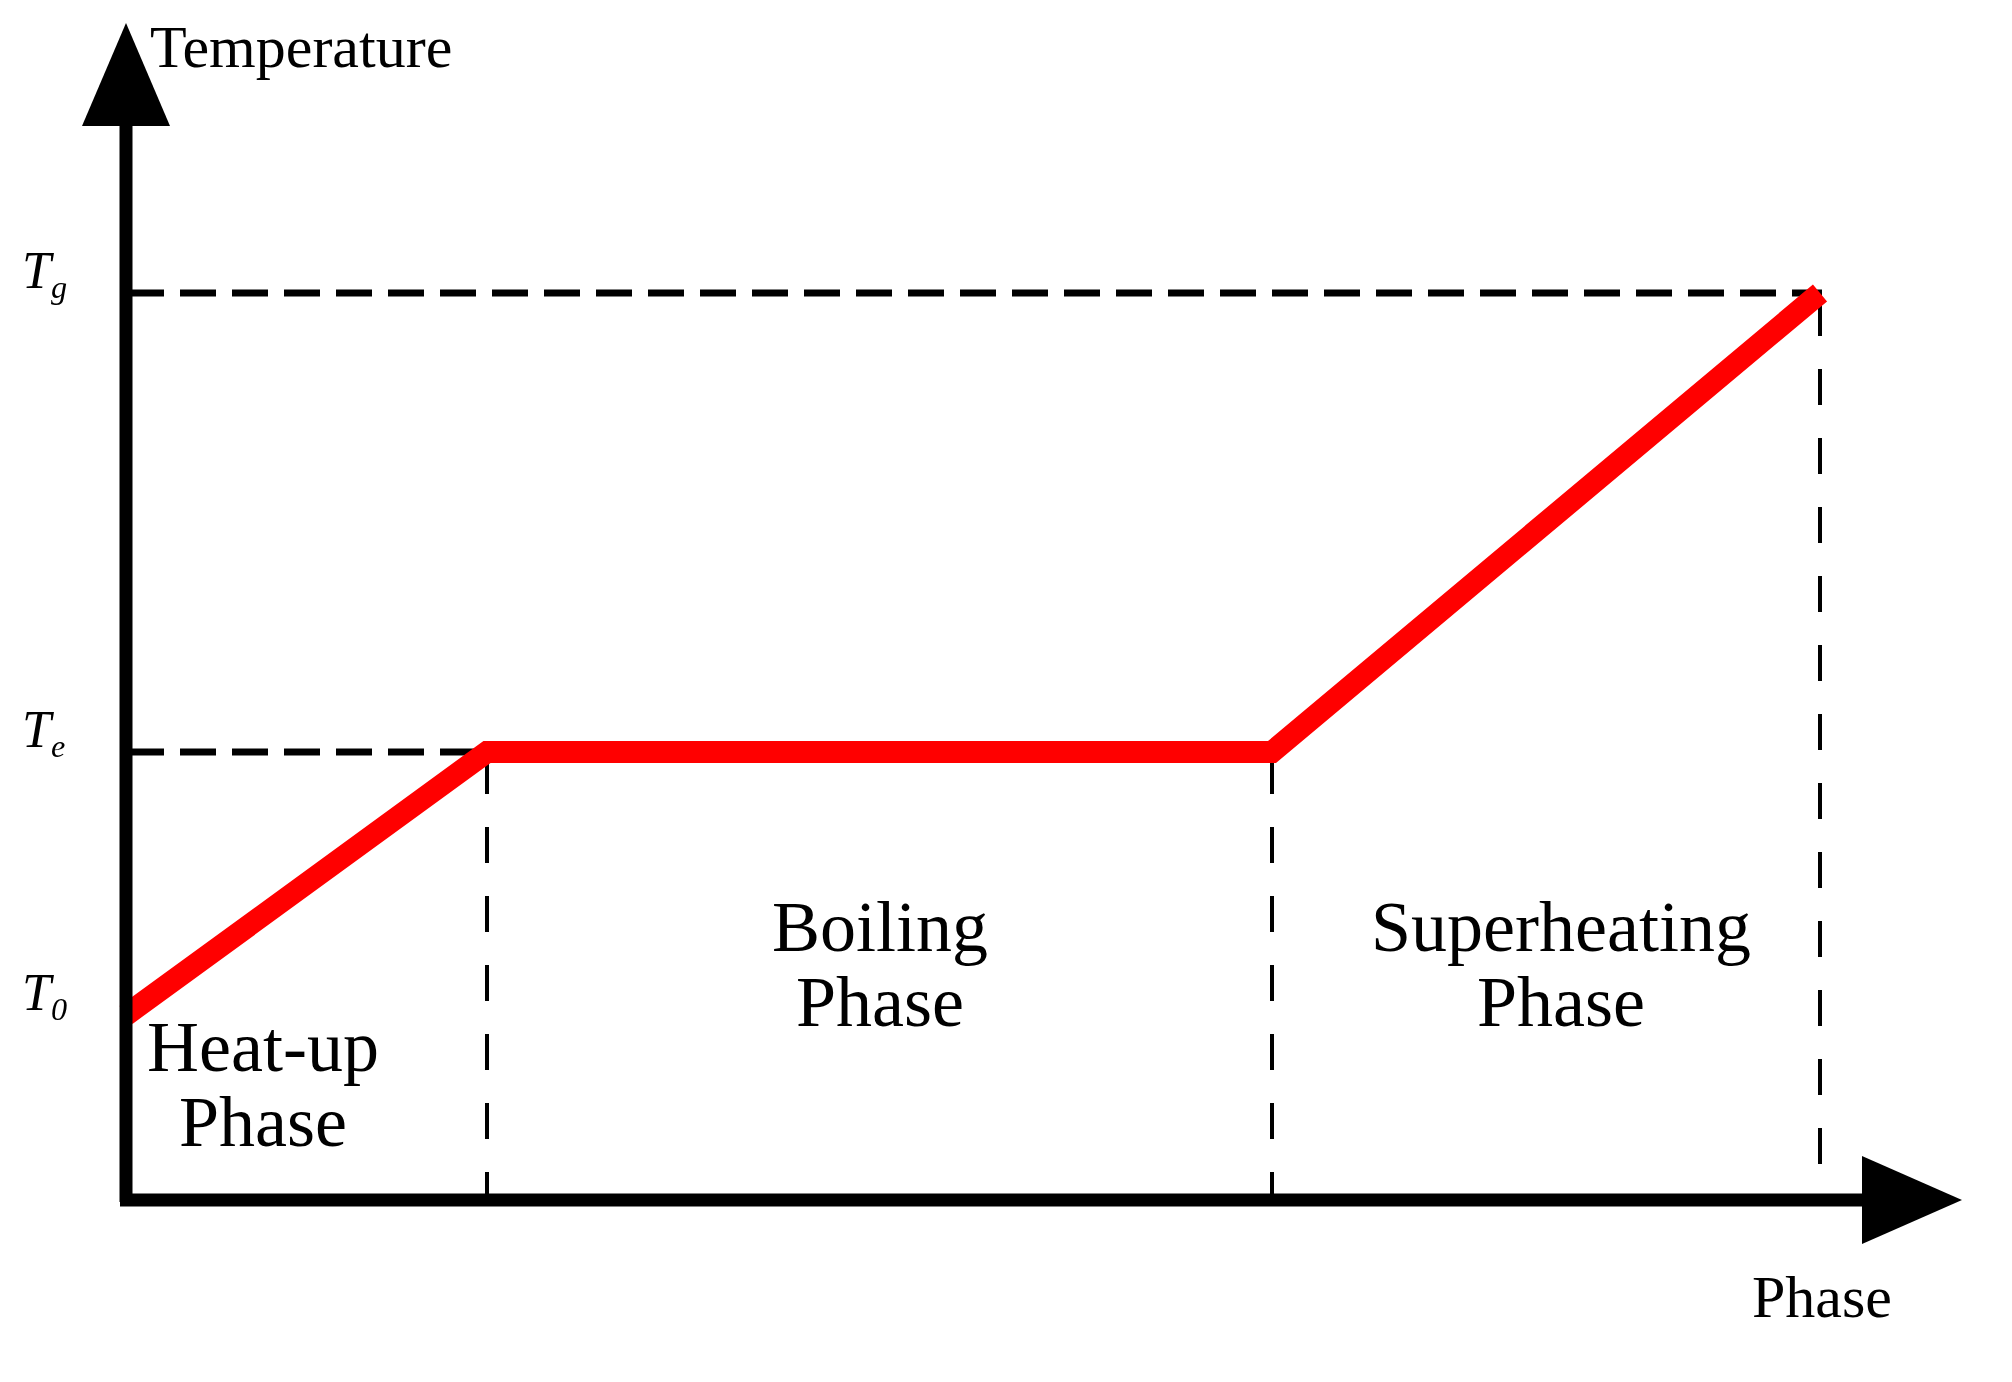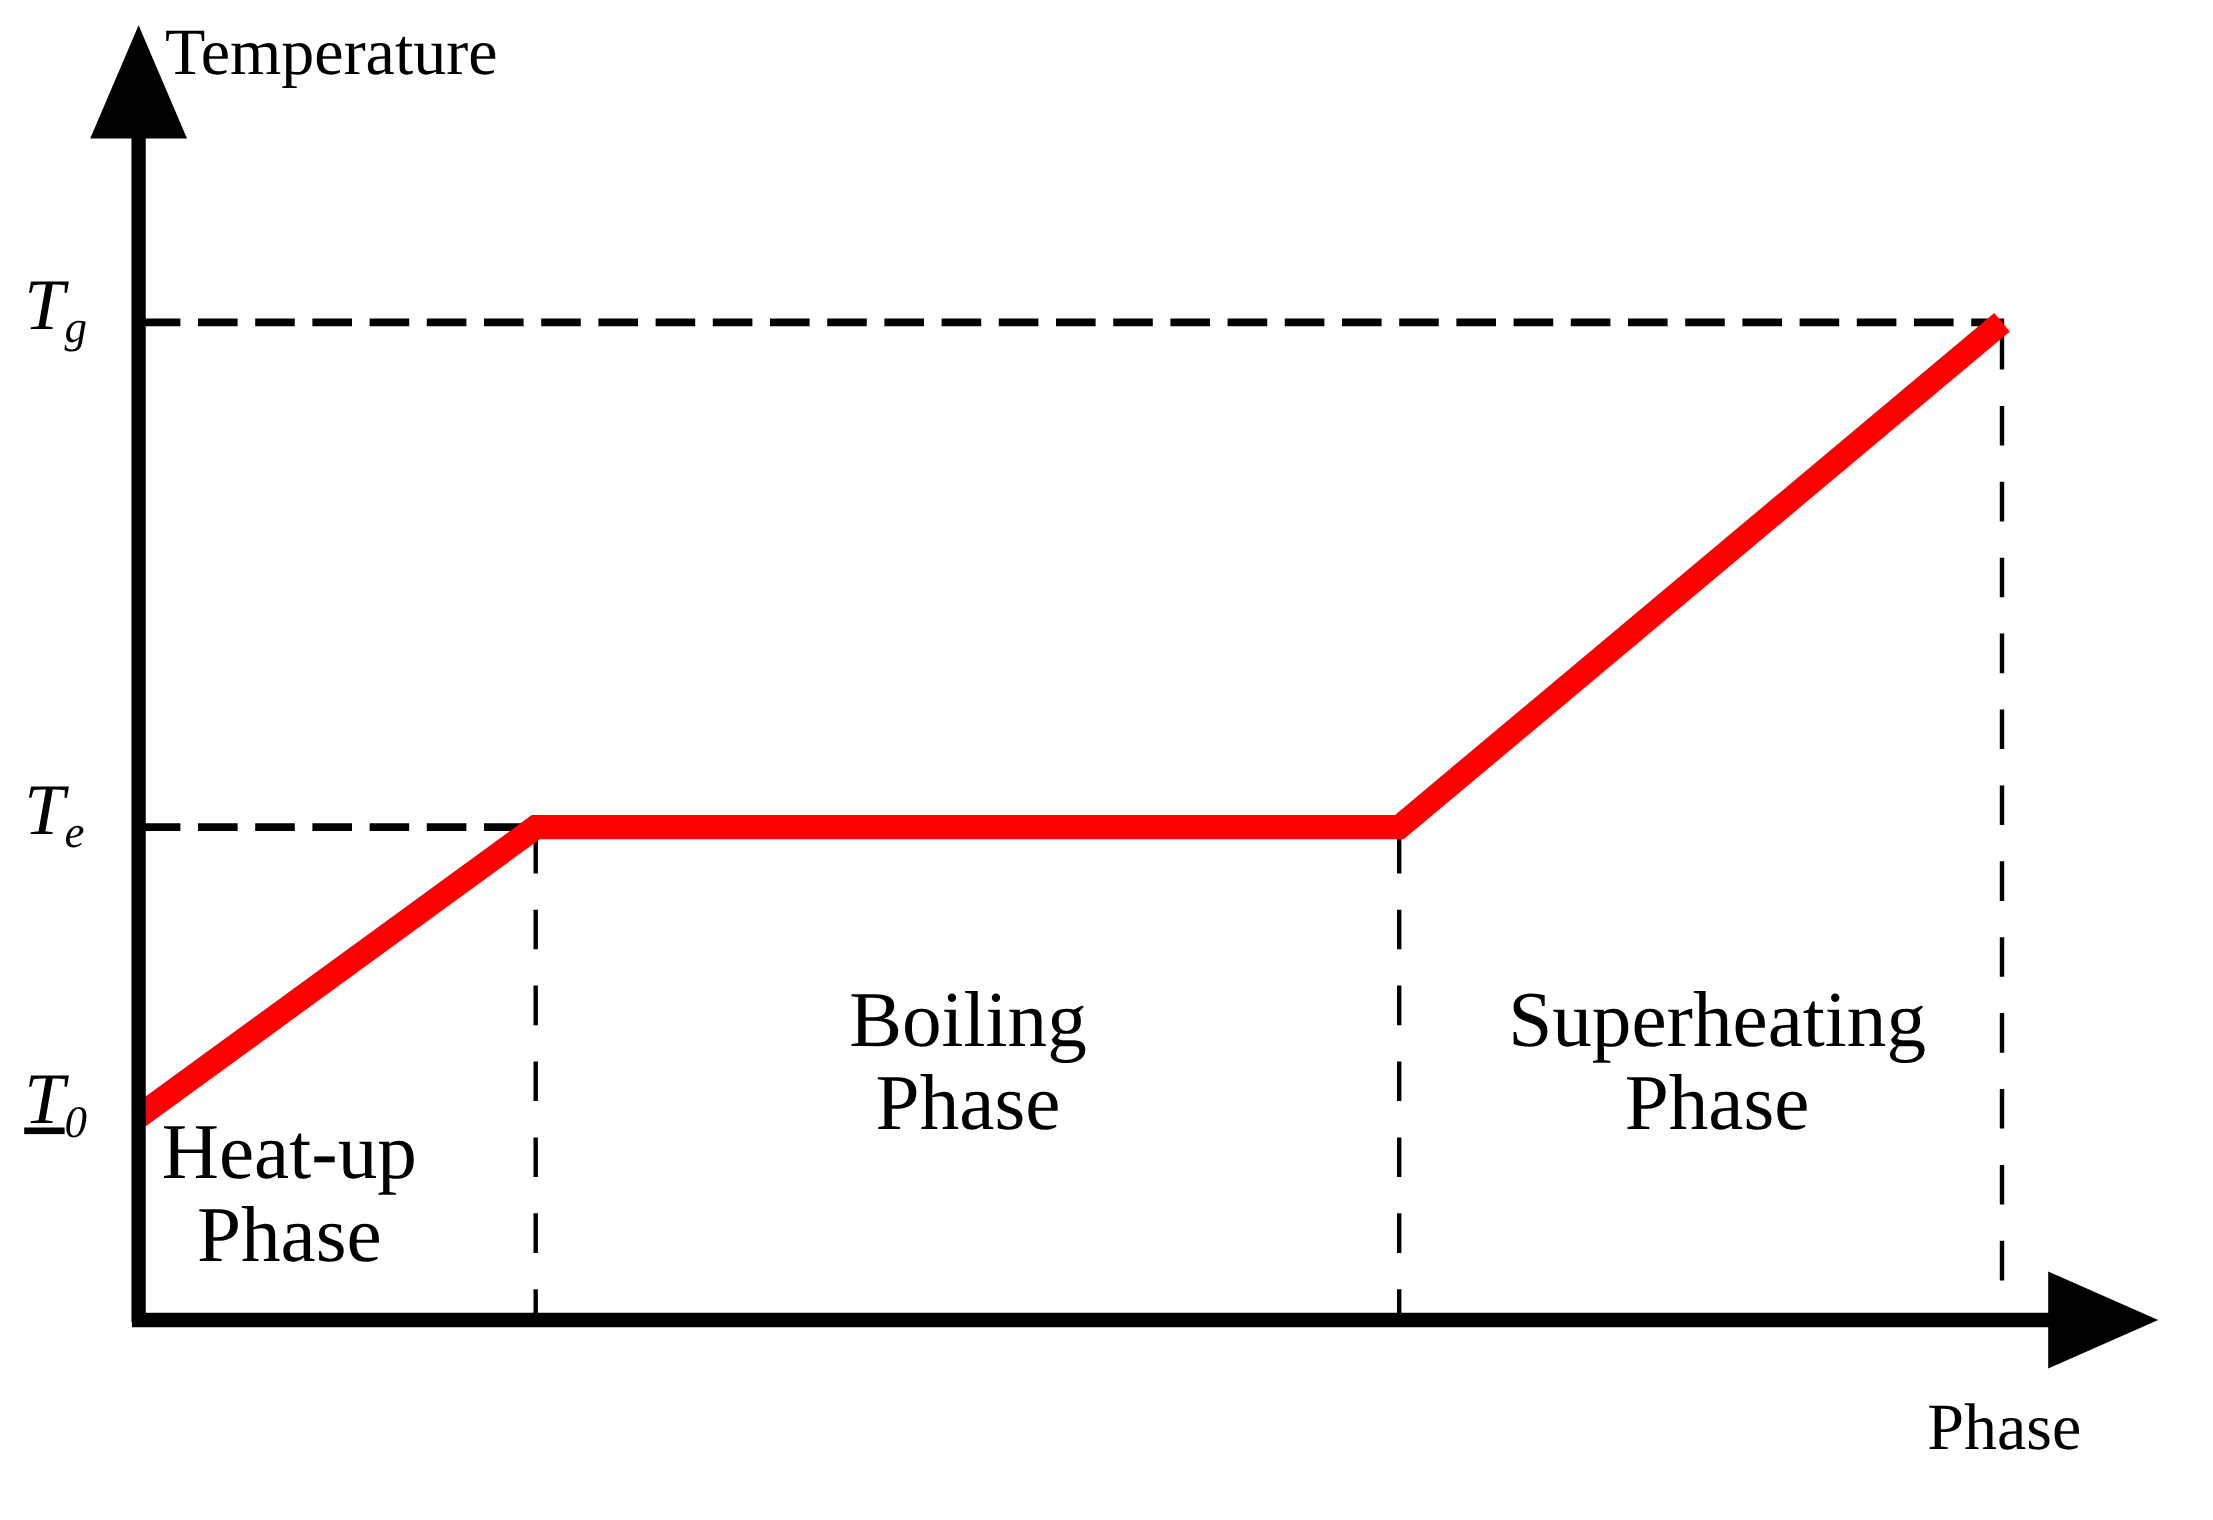--- a/index.html
+++ b/index.html
@@ -27,42 +27,42 @@
     position: absolute;
     color: #000000;
     font-family: "Liberation Serif", "DejaVu Serif", serif;
     white-space: nowrap;
     line-height: 1.04;
   }
   .axis-title {
     font-size: 60px;
   }
   .tick-label {
-    font-size: 66px;
+    font-size: 52px;
     font-style: italic;
   }
   .tick-label sub {
     font-size: 0.62em;
     font-style: italic;
     vertical-align: -0.30em;
     letter-spacing: 0;
   }
   .phase-label {
     font-size: 72px;
     text-align: center;
   }
   .phase-label .ln { display: block; }
 
   
   #temperature-axis-title { left: 150px; top: 16px; }
   #days-axis-title        { left: 1752px; top: 1266px; }
 
   #label-tg { left: 22px; top: 244px; }
   #label-te { left: 22px; top: 703px; }
-  #label-t0 { left: 22px; top: 966px; text-decoration: underline; }
+  #label-t0 { left: 22px; top: 966px; }
 
   #phase-heatup       { left: 140px;  top: 1010px; width: 246px; }
   #phase-boiling      { left: 560px;  top: 890px;  width: 640px; }
   #phase-superheating { left: 1327px; top: 890px;  width: 468px; }
 </style>
 </head>
 <body>
 
 <div id="canvas">
 

